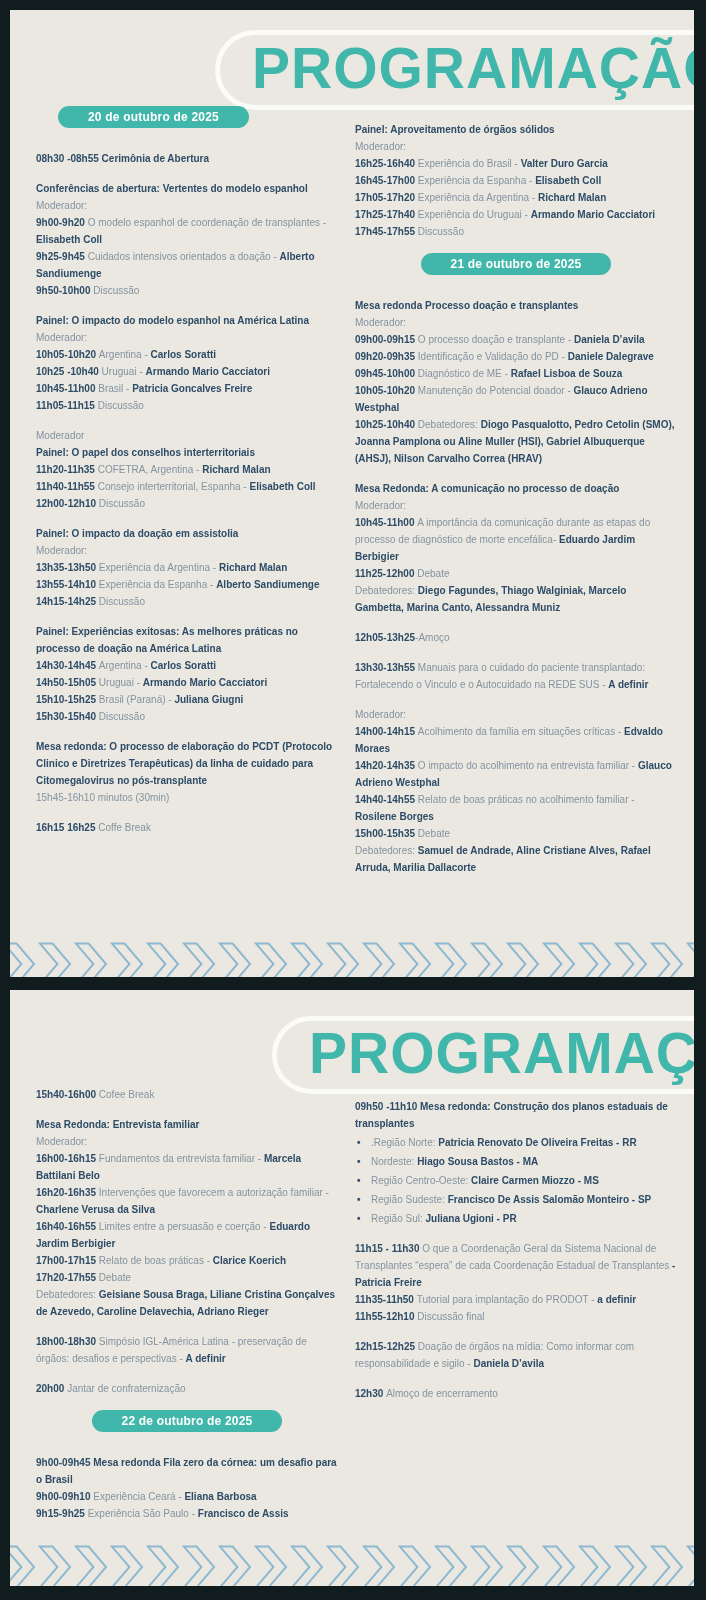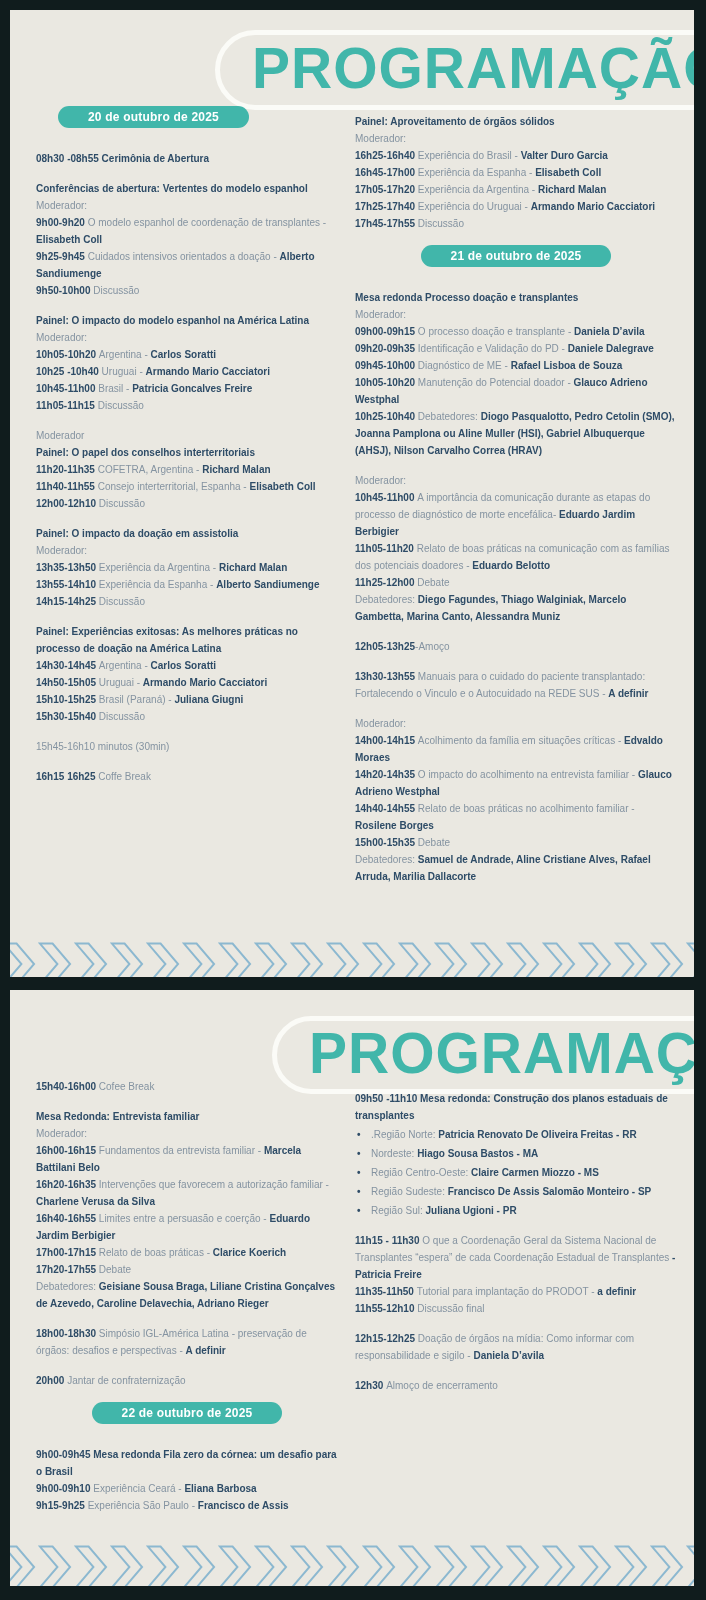--- a/index.html
+++ b/index.html
@@ -16,21 +16,21 @@
     display:flex;align-items:center;background:transparent;}
   .page1 .title-pill{left:205px;top:20px;width:540px;height:70px;}
   .page2 .title-pill{left:262px;top:26px;width:500px;height:68px;}
   .title-pill h1{margin:0;padding:0 0 4px 32px;font-size:57px;font-weight:bold;
     color:var(--teal);letter-spacing:1px;white-space:nowrap;line-height:1;}
   .col{position:absolute;}
   .page1 .col-left{left:26px;top:90px;width:302px;}
   .page1 .col-right{left:345px;top:103px;width:322px;}
   .page2 .col-left{left:26px;top:88px;width:302px;}
   .page2 .col-right{left:345px;top:100px;width:322px;}
-  .sec{margin:0 0 13px 0;}
+  .sec{margin:8px 0 13px 0;}
   .line{margin:0;font-size:10px;line-height:17px;color:var(--muted);}
   .line .b{font-weight:bold;color:var(--navy);}
   .line .r{font-weight:normal;color:var(--muted);}
   .bullet{padding-left:16px;position:relative;margin:2px 0;}
   .bullet .marker{position:absolute;left:2px;color:var(--navy);font-weight:bold;}
   .badge-row{display:flex;margin:6px 0 22px 0;}
   .badge-row.center{justify-content:center;}
   .badge-row.left{justify-content:flex-start;padding-left:22px;}
   .badge{background:var(--teal);color:#fff;font-weight:bold;font-size:12px;
     padding:4px 30px;border-radius:999px;white-space:nowrap;letter-spacing:.2px;}
@@ -86,20 +86,21 @@
           <p class="line"><span class="b">14h15-14h25 </span><span class="r">Discussão</span></p>
         </div>
         <div class="sec">
           <p class="line"><span class="b">Painel: Experiências exitosas: As melhores práticas no processo de doação na América Latina</span></p>
           <p class="line"><span class="b">14h30-14h45 </span><span class="r">Argentina - </span><span class="b">Carlos Soratti</span></p>
           <p class="line"><span class="b">14h50-15h05 </span><span class="r">Uruguai - </span><span class="b">Armando Mario Cacciatori</span></p>
           <p class="line"><span class="b">15h10-15h25 </span><span class="r">Brasil (Paraná) - </span><span class="b">Juliana Giugni</span></p>
           <p class="line"><span class="b">15h30-15h40 </span><span class="r">Discussão</span></p>
         </div>
         <div class="sec">
+          <p class="line"><span class="b">Mesa redonda: O processo de elaboração do PCDT (Protocolo Clinico e Diretrizes Terapêuticas) da linha de cuidado para Citomegalovirus no pós-transplante</span></p>
           <p class="line"><span class="r">15h45-16h10 minutos (30min)</span></p>
         </div>
         <div class="sec">
           <p class="line"><span class="b">16h15 16h25 </span><span class="r">Coffe Break</span></p>
         </div>
       </div>
     <div class="col col-right">
         <div class="sec">
           <p class="line"><span class="b">Painel: Aproveitamento de órgãos sólidos</span></p>
           <p class="line"><span class="r">Moderador:</span></p>
@@ -115,23 +116,23 @@
         <div class="sec">
           <p class="line"><span class="b">Mesa redonda Processo doação e transplantes</span></p>
           <p class="line"><span class="r">Moderador:</span></p>
           <p class="line"><span class="b">09h00-09h15 </span><span class="r">O processo doação e transplante - </span><span class="b">Daniela D’avila</span></p>
           <p class="line"><span class="b">09h20-09h35 </span><span class="r">Identificação e Validação do PD - </span><span class="b">Daniele Dalegrave</span></p>
           <p class="line"><span class="b">09h45-10h00 </span><span class="r">Diagnóstico de ME - </span><span class="b">Rafael Lisboa de Souza</span></p>
           <p class="line"><span class="b">10h05-10h20 </span><span class="r">Manutenção do Potencial doador - </span><span class="b">Glauco Adrieno Westphal</span></p>
           <p class="line"><span class="b">10h25-10h40 </span><span class="r">Debatedores: </span><span class="b">Diogo Pasqualotto,  Pedro Cetolin (SMO), Joanna Pamplona ou Aline Muller (HSI), Gabriel Albuquerque (AHSJ), Nilson Carvalho Correa (HRAV)</span></p>
         </div>
         <div class="sec">
+          <p class="line"><span class="b">Mesa Redonda: A comunicação no processo de doação</span></p>
           <p class="line"><span class="r">Moderador:</span></p>
           <p class="line"><span class="b">10h45-11h00 </span><span class="r">A importância da comunicação durante as etapas do processo de diagnóstico de morte encefálica- </span><span class="b">Eduardo Jardim Berbigier</span></p>
-          <p class="line"><span class="b">11h05-11h20 </span><span class="r">Relato de boas práticas na comunicação com as famílias dos potenciais doadores - </span><span class="b">Eduardo Belotto</span></p>
           <p class="line"><span class="b">11h25-12h00 </span><span class="r">Debate</span></p>
           <p class="line"><span class="r">Debatedores:  </span><span class="b">Diego Fagundes, Thiago Walginiak, Marcelo Gambetta, Marina Canto, Alessandra Muniz</span></p>
         </div>
         <div class="sec">
           <p class="line"><span class="b">12h05-13h25</span><span class="r">-Amoço</span></p>
         </div>
         <div class="sec">
           <p class="line"><span class="b">13h30-13h55 </span><span class="r">Manuais para o cuidado do paciente transplantado: Fortalecendo o Vinculo e o Autocuidado na REDE SUS - </span><span class="b">A definir</span></p>
         </div>
         <div class="sec">

